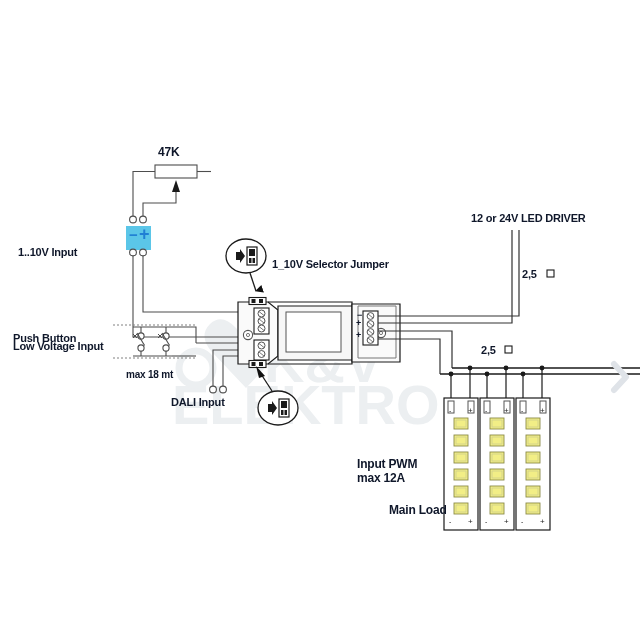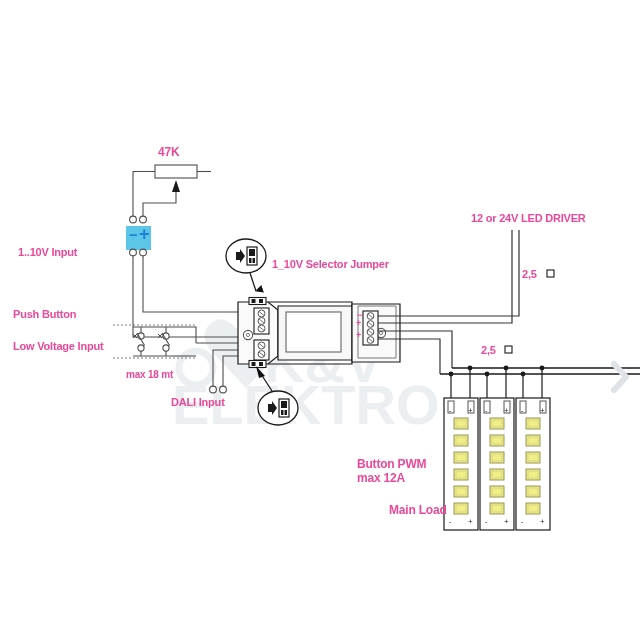--- a/index.html
+++ b/index.html
@@ -22,21 +22,21 @@
     position: absolute;
     left: 0;
     top: 0;
     width: 640px;
     height: 640px;
   }
   .lbl {
     position: absolute;
     font-family: "Liberation Sans", sans-serif;
     font-weight: bold;
-    color: #ec4899;
+    color: #0f172a;
     white-space: nowrap;
     line-height: 1.18;
     letter-spacing: -0.2px;
   }
   .lbl.sz12 { font-size: 12px; }
   .lbl.sz11 { font-size: 11px; text-align: center; }
   .lbl.sz10 { font-size: 10px; }
   .lbl.sz9  { font-size: 9px; }
   .wm {
     position: absolute;
@@ -324,37 +324,37 @@
 
   <svg class="layer" viewBox="0 0 640 640">
     <rect x="547" y="270" width="7" height="7" fill="none" stroke="#1a1a1a" stroke-width="1.1"></rect>
     <rect x="505" y="346" width="7" height="7" fill="none" stroke="#1a1a1a" stroke-width="1.1"></rect>
   </svg>
 
   <div class="lbl sz12" style="left:158px; top:145px;">47K</div>
 
   <div class="lbl sz11" style="left:18px; top:246px;">1..10V  Input</div>
 
-  <div class="lbl sz11" style="left:13px; top:308px;">Push Button</div>
+  <div class="lbl sz11" style="left:13px; top:332px;">Push Button</div>
   <div class="lbl sz11" style="left:13px; top:340px;">Low Voltage Input</div>
 
   <div class="lbl sz10" style="left:126px; top:369px;">max 18 mt</div>
 
   <div class="lbl sz11" style="left:171px; top:396px;">DALI Input</div>
 
   <div class="lbl sz11" style="left:256px; top:258px;margin-left:16px;">1_10V Selector Jumper</div>
 
 
   <div class="lbl sz11" style="left:471px; top:212px;">12 or 24V LED DRIVER</div>
 
   <div class="lbl sz11" style="left:522px; top:268px;">2,5</div>
 
   <div class="lbl sz11" style="left:481px; top:344px;">2,5</div>
 
-  <div class="lbl sz12" style="left:357px; top:457px;">Button PWM</div>
+  <div class="lbl sz12" style="left:357px; top:457px;">Input PWM</div>
   <div class="lbl sz12" style="left:357px; top:471px;">max 12A</div>
 
   <div class="lbl sz12" style="left:357px; top:503px;margin-left:32px;">Main Load</div>
 
   <div class="lbl" style="left:129px; top:226px; font-size:15px; color:#1f7fd4;">−</div>
   <div class="lbl" style="left:139px; top:224px; font-size:18px; color:#1f7fd4;">+</div>
 
   <div class="lbl sz9" style="left:357px; top:310px;">−</div>
   <div class="lbl sz9" style="left:356px; top:318px;">+</div>
   <div class="lbl sz9" style="left:356px; top:330px;">+</div>

